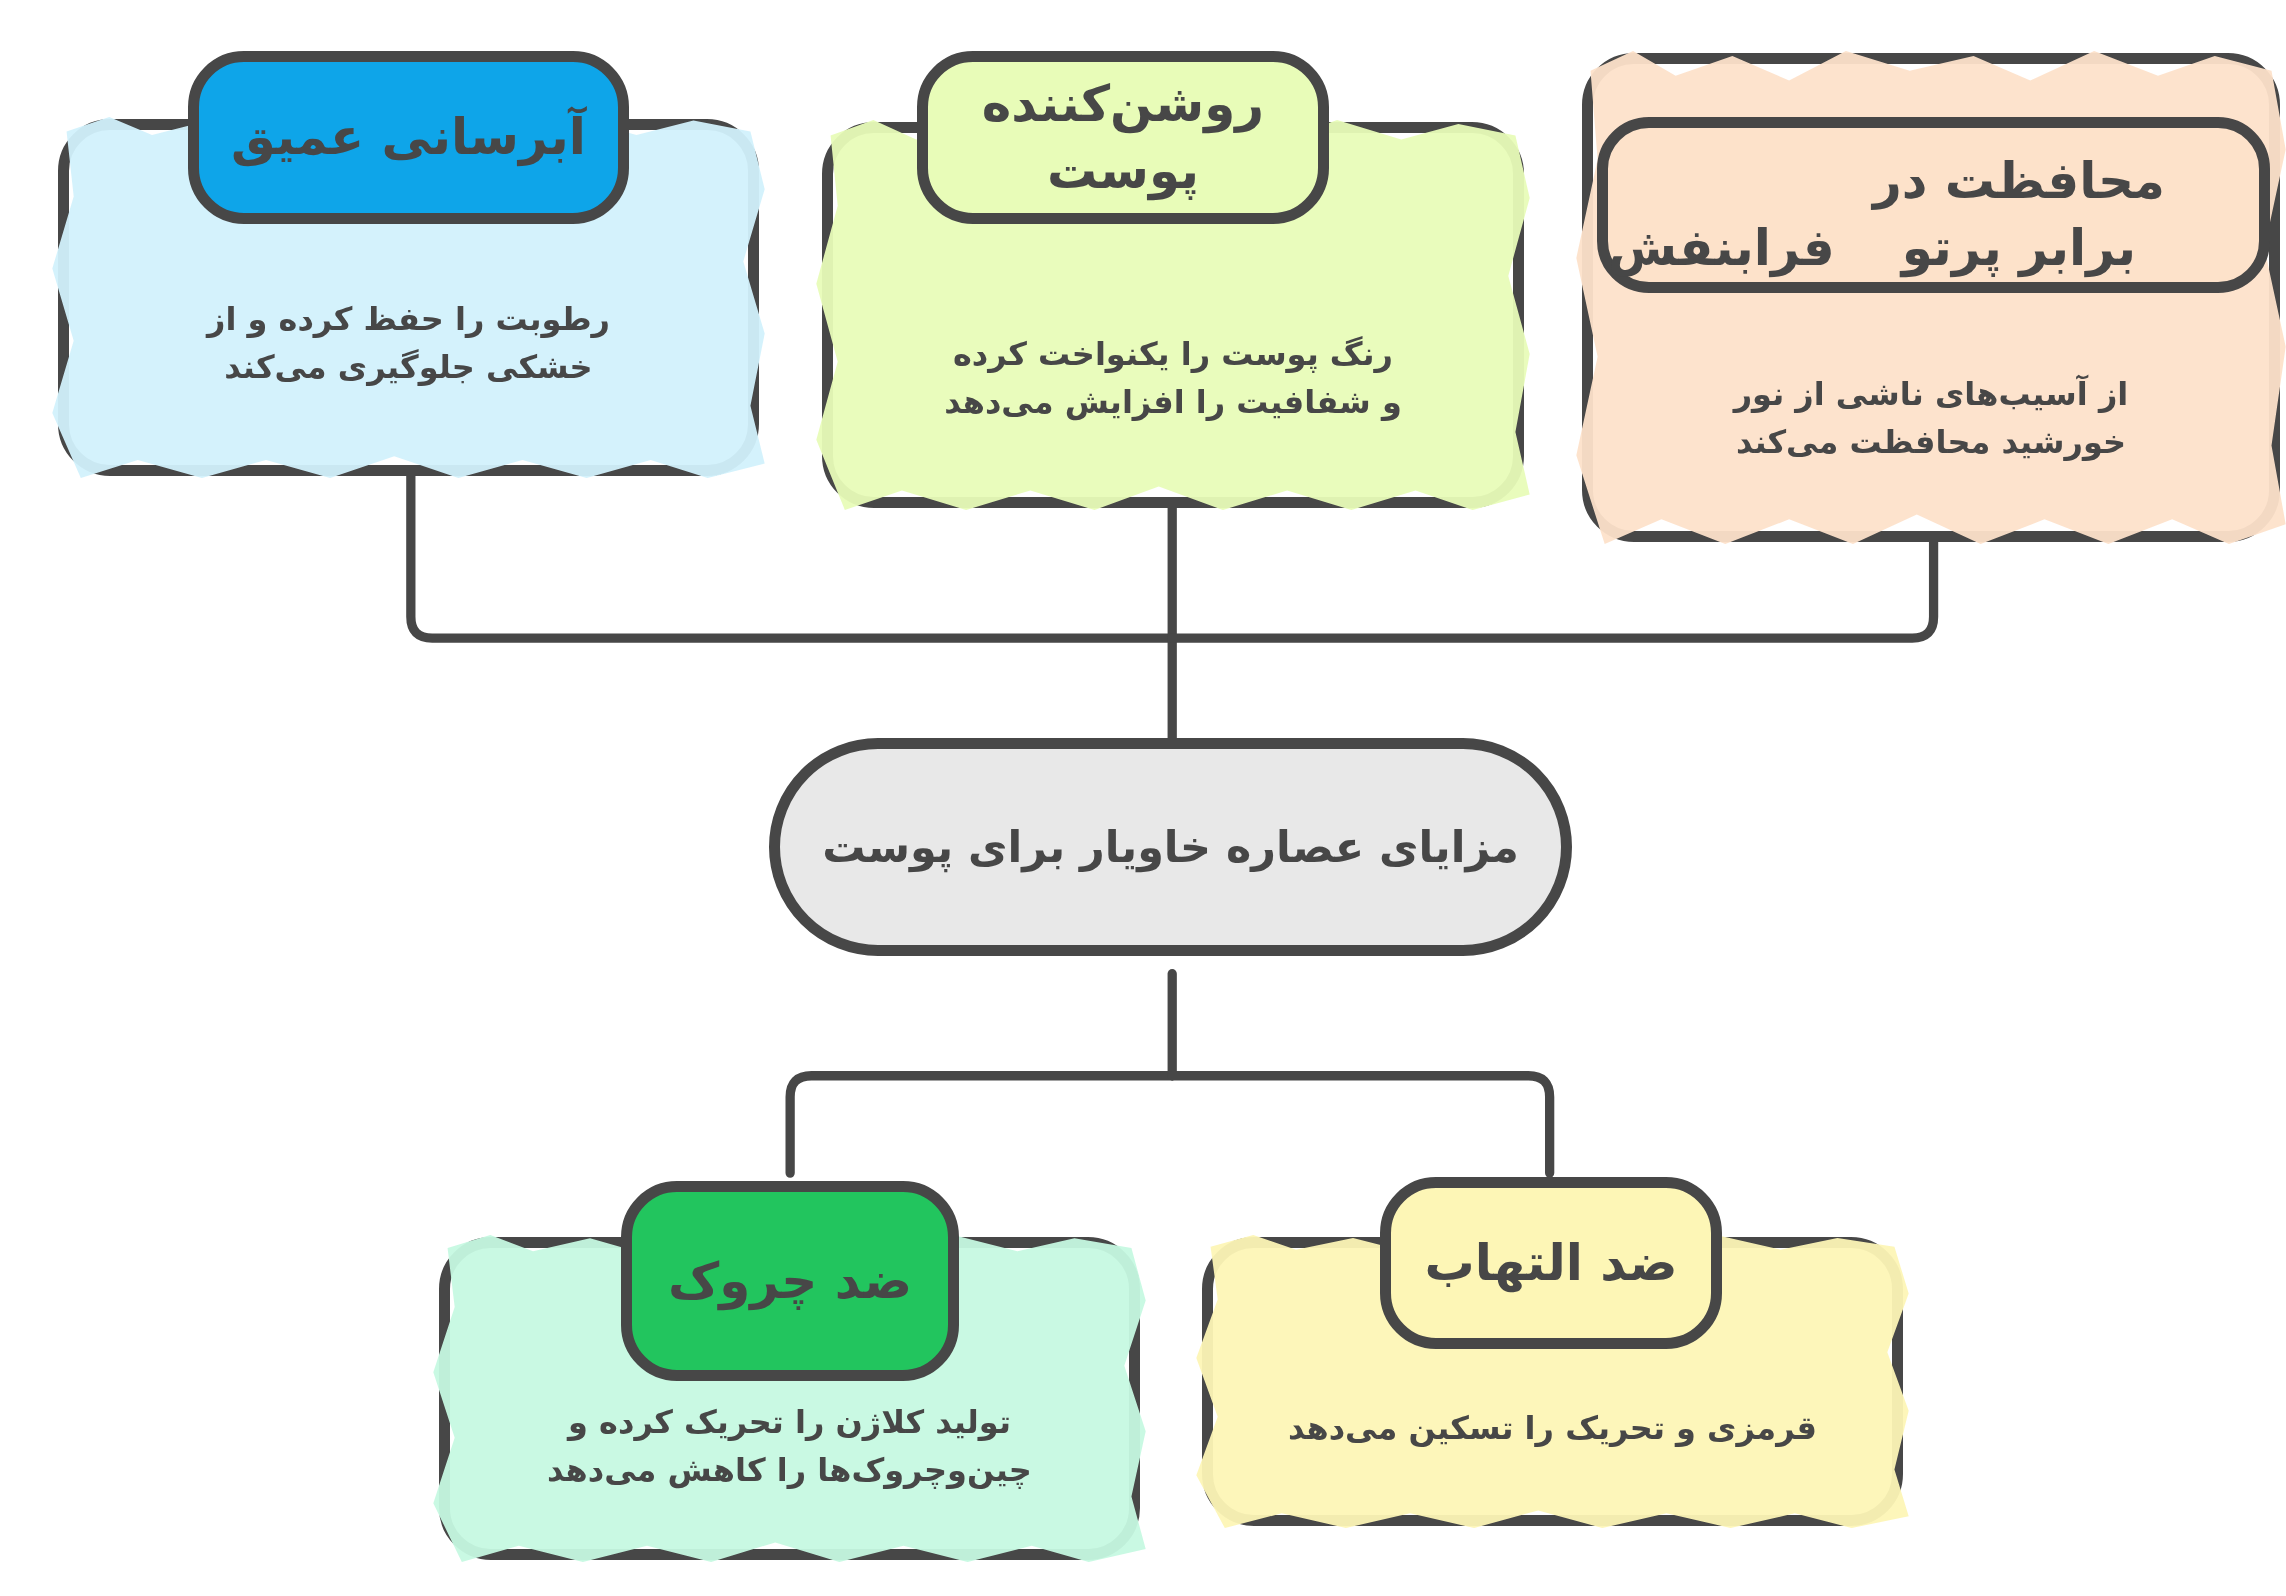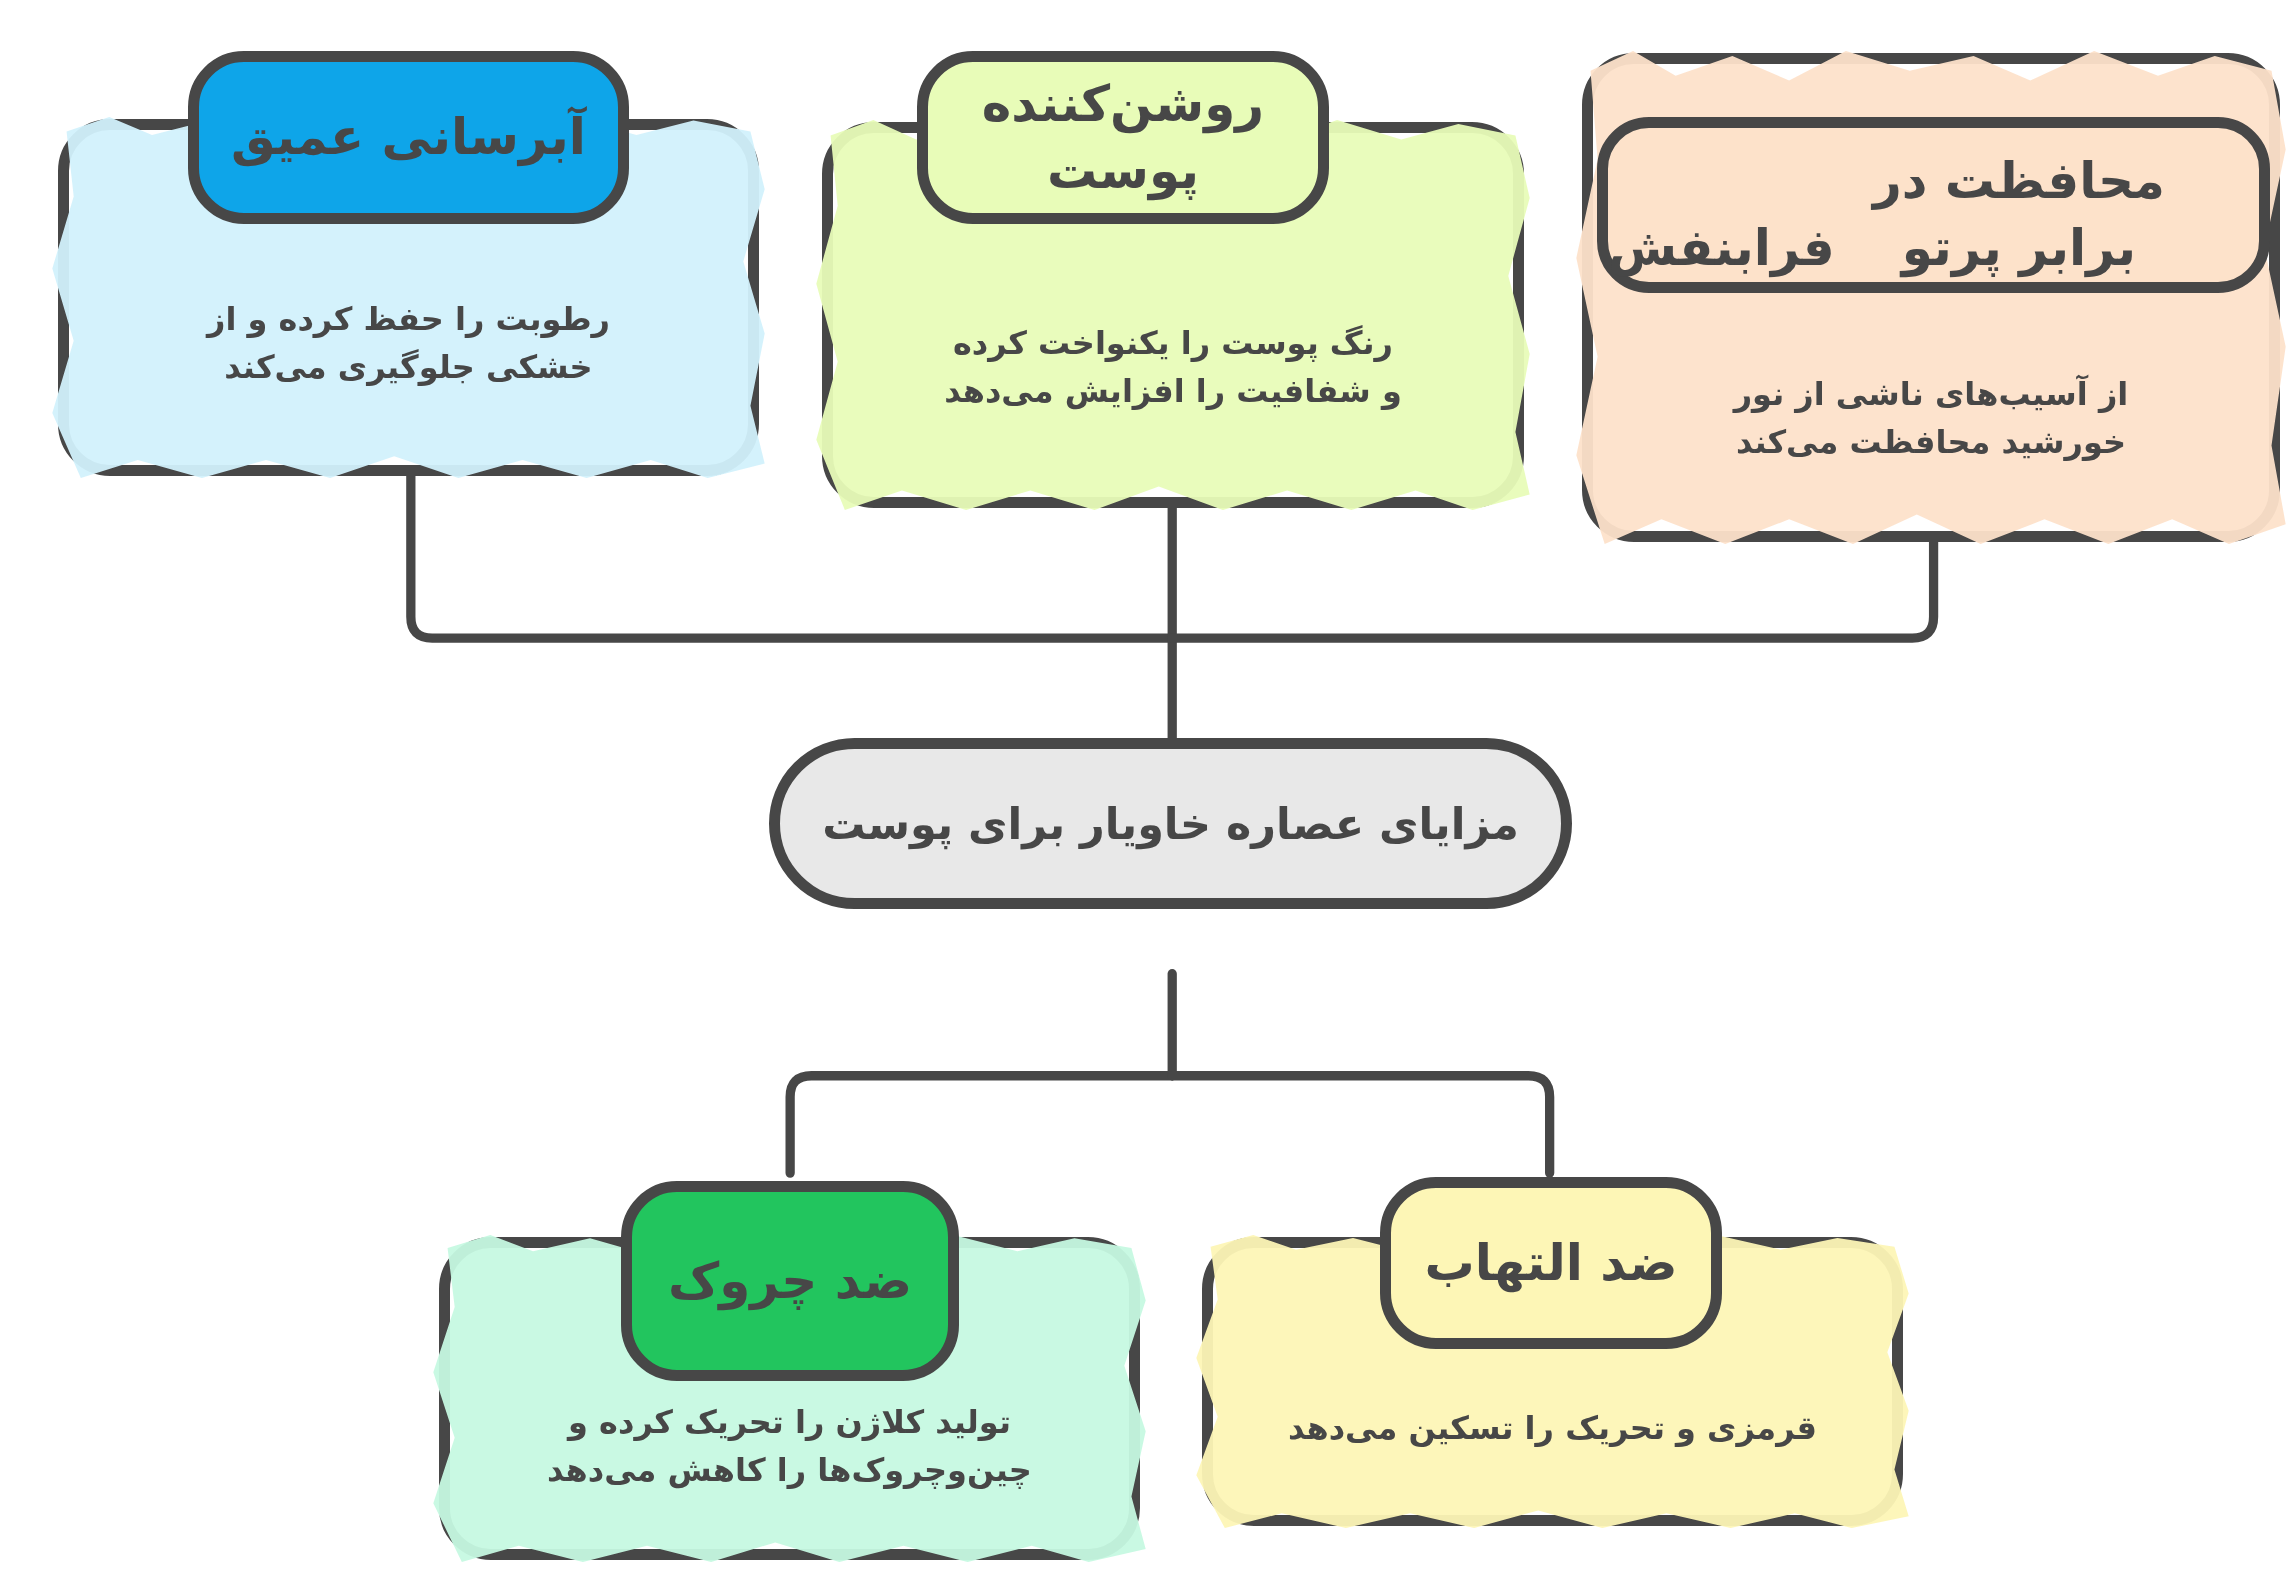--- a/index.html
+++ b/index.html
@@ -46,42 +46,42 @@
       <div>رطوبت را حفظ کرده و از</div>
       <div>خشکی جلوگیری می‌کند</div>
     </div>
   </div>
   <div class="pill" style="left:188px; top:51px; width:441px; height:173px; background:#0ea5e9;">
     <span>آبرسانی عمیق</span>
   </div>
 
   <div class="box" style="left:822px; top:122px; width:702px; height:386px;">
     <div class="fill" style="background:#e8fcb8;"></div>
-    <div class="desc" style="top:186px;text-align:center;">
+    <div class="desc" style="top:197px;text-align:center;">
       <div>رنگ پوست را یکنواخت کرده</div>
       <div>و شفافیت را افزایش می‌دهد</div>
     </div>
   </div>
   <div class="pill" style="left:917px; top:51px; width:412px; height:173px; background:#e8fcb8;">
     <span>روشن‌کننده پوست</span>
   </div>
 
   <div class="box" style="left:1582px; top:53px; width:698px; height:489px;">
     <div class="fill" style="background:#fde2ca;"></div>
     <div class="desc" style="top:306px;">
       <div>از آسیب‌های ناشی از نور</div>
       <div>خورشید محافظت می‌کند</div>
     </div>
   </div>
   <div class="pill" style="left:1597px; top:117px; width:673px; height:176px; background:#fde2ca; flex-direction:row; align-items:flex-end; padding-right:56px; border-radius:52px;">
     <span style="display:block;">محافظت در برابر پرتو</span>
     <span style="display:block;">فرابنفش</span>
   </div>
 
-  <div class="center" style="left:769px; top:738px; width:803px; height:171px; background:#e8e8e8;text-align:center;">
+  <div class="center" style="left:769px; top:738px; width:803px; height:218px; background:#e8e8e8;text-align:center;">
     <span>مزایای عصاره خاویار برای پوست</span>
   </div>
 
   <div class="box" style="left:439px; top:1237px; width:701px; height:323px;">
     <div class="fill" style="background:#c6f9e2;"></div>
     <div class="desc" style="top:150px;">
       <div>تولید کلاژن را تحریک کرده و</div>
       <div>چین‌وچروک‌ها را کاهش می‌دهد</div>
     </div>
   </div>

